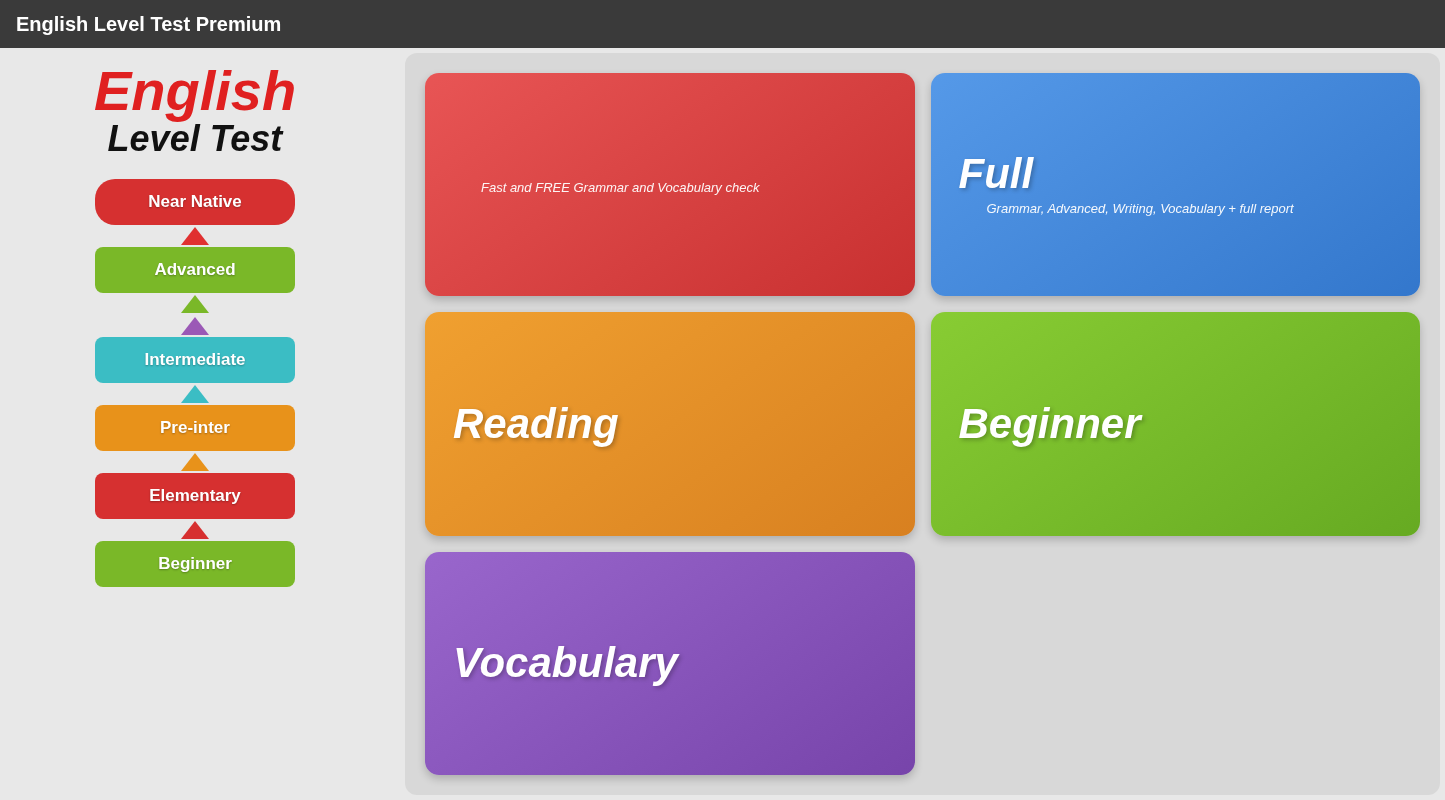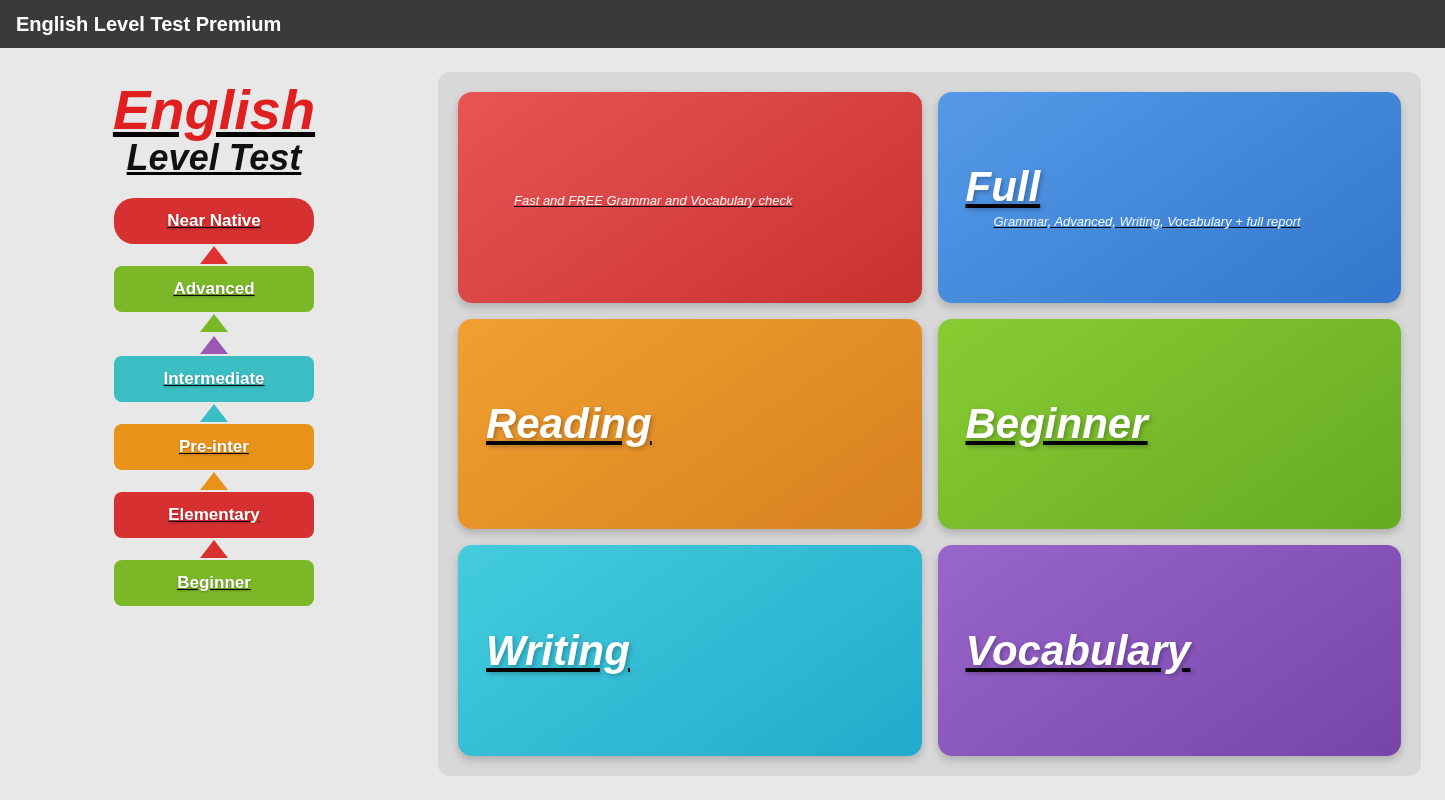--- a/index.html
+++ b/index.html
@@ -20,23 +20,22 @@
       font-weight: bold;
       height: 48px;
       display: flex;
       align-items: center;
     }
 
     
     #main {
       display: flex;
       height: calc(800px - 48px);
-      padding: 24px;
-      gap: 34px;
-      text-decoration: underline;
+      padding: 5px;
+      gap: 20px;
     }
 
     
     #left-panel {
       width: 380px;
       display: flex;
       flex-direction: column;
       align-items: center;
       padding-top: 10px;
       flex-shrink: 0;
@@ -238,22 +237,19 @@
       <span class="card-subtitle">Grammar, Advanced, Writing, Vocabulary + full report</span>
     </div>
 
     <div class="test-card card-reading">
       <span class="card-title">Reading</span>
     </div>
     <div class="test-card card-grammar">
       <span class="card-title">Beginner</span>
     </div>
 
-    <div class="test-card card-writing">
-      <span class="card-title">Writing</span>
-    </div>
     <div class="test-card card-vocabulary">
       <span class="card-title">Vocabulary</span>
     </div>
 
   </div>
 
 </div>
 
 </body></html>

